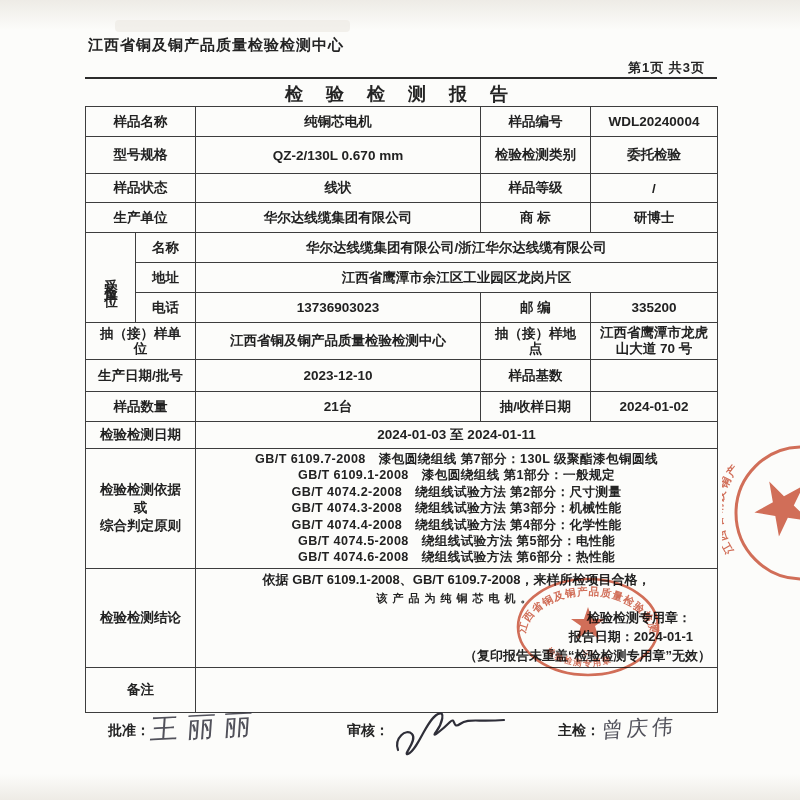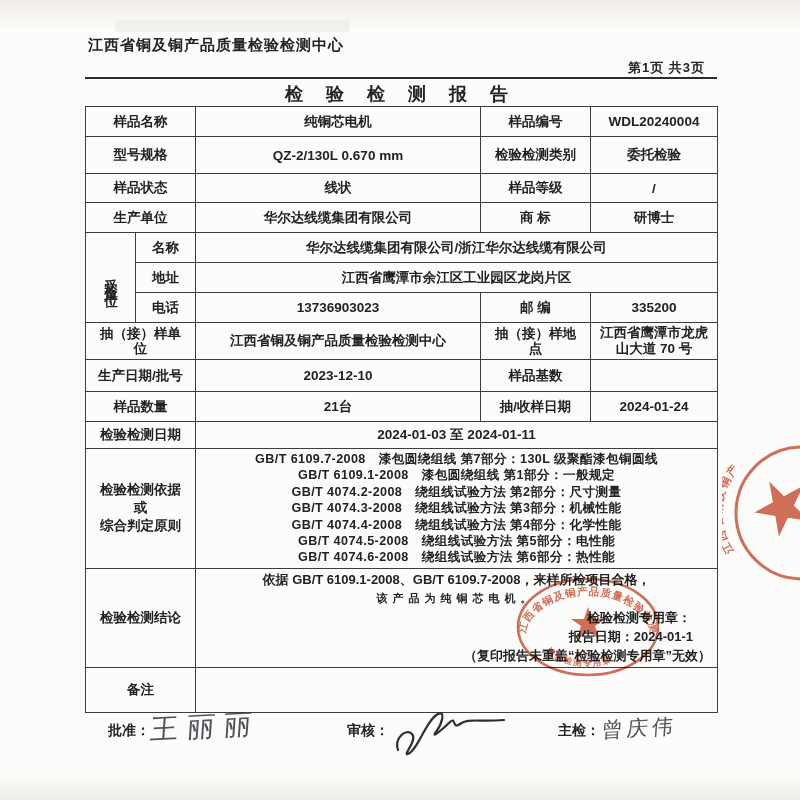--- a/index.html
+++ b/index.html
@@ -169,21 +169,21 @@
           <div class="narrow" style="width:88px">生产日期/批号</div>
         </td>
         <td>2023-12-10</td>
         <td class="lbl">样品基数</td>
         <td></td>
       </tr>
       <tr style="height:30px">
         <td colspan="2" class="lbl">样品数量</td>
         <td>21台</td>
         <td class="lbl">抽/收样日期</td>
-        <td>2024-01-24</td>
+        <td>2024-01-02</td>
       </tr>
       <tr style="height:27px">
         <td colspan="2" class="lbl">检验检测日期</td>
         <td colspan="3">2024-01-03 至 2024-01-11</td>
       </tr>
       <tr style="height:117px">
         <td colspan="2" class="lbl">
           <div>检验检测依据</div>
           <div>或</div>
           <div>综合判定原则</div>

